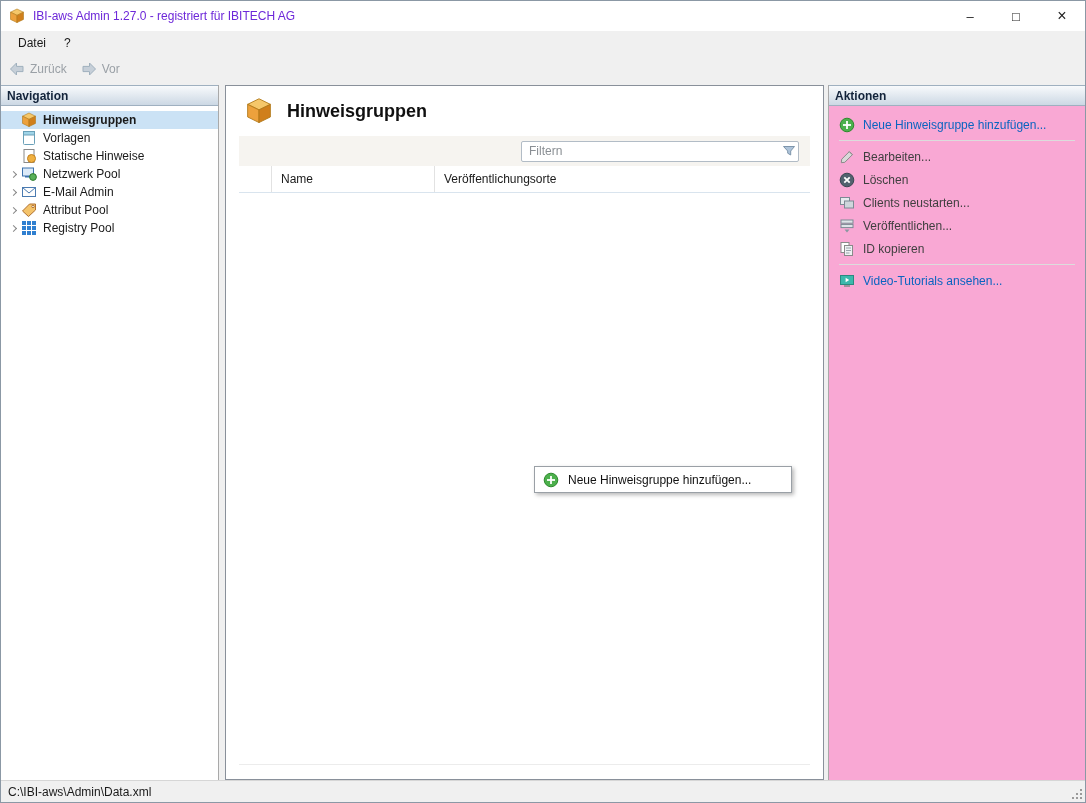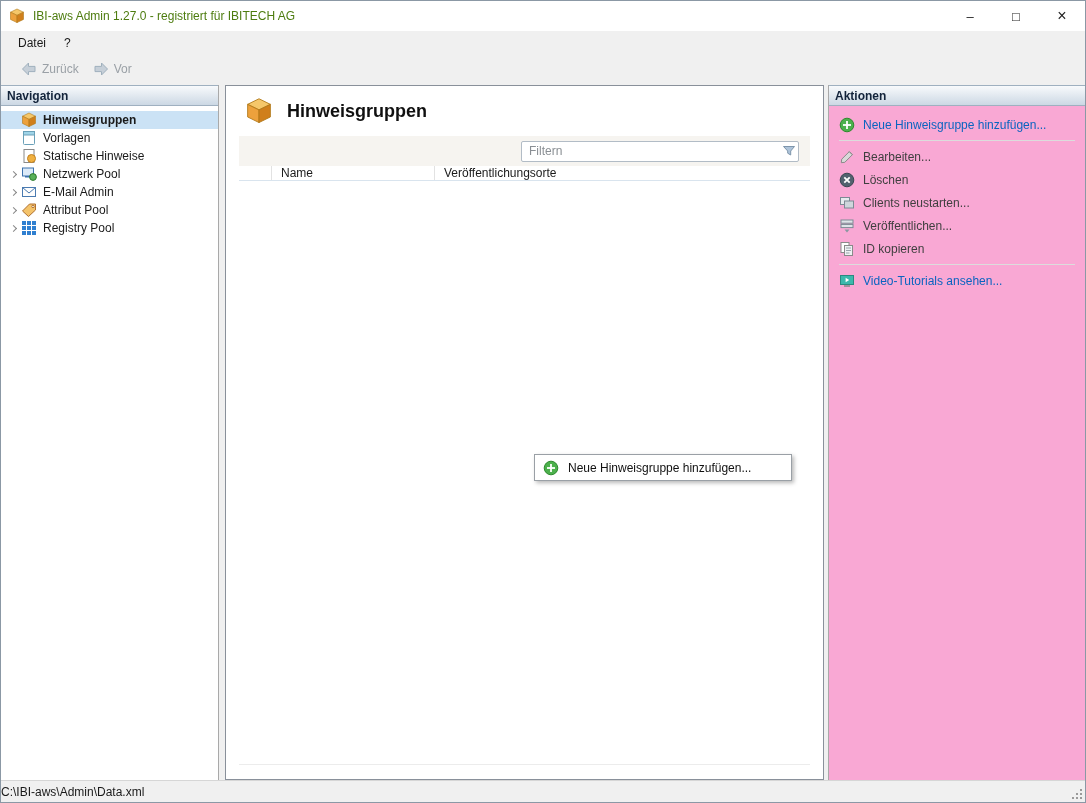--- a/index.html
+++ b/index.html
@@ -3,29 +3,29 @@
 <meta charset="utf-8">
 <style>
   * { margin:0; padding:0; box-sizing:border-box; }
   html,body { width:1086px; height:803px; }
   body { font-family:"Liberation Sans", sans-serif; font-size:12px; color:#1a1a1a; background:#fff; }
   .window { width:1086px; height:803px; display:flex; flex-direction:column; border:1px solid #8b98a5; background:#f0f0f0; }
 
   
   .titlebar { height:30px; background:#fff; display:flex; align-items:center; padding-left:8px; flex:none; }
   .app-icon { width:18px; height:16px; margin-right:6px; display:flex; }
-  .title-text { font-size:12px; color:#4d7c0f;text-align:center; }
+  .title-text { font-size:12px; color:#6d28d9;text-align:center; }
   .win-controls { margin-left:auto; display:flex; height:100%; }
   .win-btn { width:46px; height:100%; display:flex; align-items:center; justify-content:center; font-size:13px; color:#222; background:transparent; border:none; }
   .win-btn.close { font-size:16px; }
 
   
   .menubar { height:24px; background:#f0f0f0; display:flex; align-items:center; padding-left:8px; flex:none; }
   .menu-item { padding:0 9px; height:100%; display:flex; align-items:center; color:#1a1a1a; }
-  .toolbar { height:28px; background:#f0f0f0; display:flex; align-items:center; padding-left:20px; gap:14px; flex:none; }
+  .toolbar { height:28px; background:#f0f0f0; display:flex; align-items:center; padding-left:8px; gap:14px; flex:none; }
   .tool-btn { display:flex; align-items:center; gap:5px; color:#9aa0a6; }
 
   
   .app-body { flex:1; display:flex; background:#f0f0f0; padding-top:2px; overflow:hidden; }
   .nav-panel { width:218px; background:#fff; border-right:1px solid #a9a9a9; display:flex; flex-direction:column; flex:none; }
   .panel-header { height:21px; line-height:20px; font-weight:bold; padding-left:6px; background:linear-gradient(#f8fafc,#ccd8e4); border-top:1px solid #9fb0c0; border-bottom:1px solid #9fb0c0; color:#12233a; flex:none; }
   .tree { padding-top:5px; }
   .tree-row { height:18px; display:flex; align-items:center; padding-left:5px; }
   .tree-row.selected { background:#cbe2f5; font-weight:bold; }
   .chev-slot { width:15px; display:flex; justify-content:center; flex:none; }
@@ -36,38 +36,38 @@
   .main-panel { flex:1; background:#fff; border:1px solid #89909a; display:flex; flex-direction:column; min-width:0; }
   .main-header { height:50px; display:flex; align-items:center; padding-left:18px; gap:13px; flex:none; }
   .main-header-icon { width:30px; height:28px; display:flex; }
   .main-title { font-size:18px; font-weight:bold; color:#101010; }
   .content-inset { flex:1; margin:0 13px 14px; display:flex; flex-direction:column; border-bottom:1px solid #ececec; min-height:0; }
   .filter-band { height:30px; background:#f6f4f0; display:flex; align-items:center; justify-content:flex-end; padding-right:11px; flex:none; }
   .filter-box { width:278px; height:21px; background:#fff; border:1px solid #b2bcc6; border-radius:2px; display:flex; align-items:center; padding-right:1px; }
   .filter-box input { flex:1; border:none; outline:none; padding:0 7px; font:12px "Liberation Sans",sans-serif; color:#333; background:transparent; min-width:0; }
   .filter-box input::placeholder { color:#8a8f94; }
   .funnel { width:16px; height:16px; display:flex; flex:none; }
-  .cols { height:15px; display:flex; align-items:stretch; border-bottom:1px solid #d9e4ee; background:#fff; flex:none; }
+  .cols { height:27px; display:flex; align-items:stretch; border-bottom:1px solid #d9e4ee; background:#fff; flex:none; }
   .col { display:flex; align-items:center; padding-left:9px; }
   .col + .col { border-left:1px solid #e2e2e2; }
   .col.c-first { width:32px; padding-left:0; }
   .col.c-name { width:163px; }
   .col.c-rest { flex:1; }
   .list-body { flex:1; position:relative; background:#fff; }
   .float-btn { position:absolute; left:295px; top:273px; width:258px; height:27px; background:#fff; border:1px solid #9aa0a6; box-shadow:2px 2px 4px rgba(0,0,0,.28); display:flex; align-items:center; gap:9px; padding-left:8px; color:#111; }
   .float-btn .a-icon { width:16px; height:16px; display:flex; flex:none; }
 
   .actions-panel { width:257px; background:#f9a8d4; border-left:1px solid #a9a9a9; display:flex; flex-direction:column; flex:none; }
   .action-list { padding-top:7px; }
   .action-row { height:23px; display:flex; align-items:center; gap:8px; padding-left:10px; color:#3f3f3f; }
   .action-row.link { color:#0a64c0; }
   .a-icon { width:16px; height:16px; display:flex; flex:none; }
   .action-sep { border-top:1px solid #dcdcdc; margin:4px 10px; }
 
-  .statusbar { height:22px; background:#f0f0f0; border-top:1px solid #d6d6d6; display:flex; align-items:center; position:relative; flex:none; }
+  .statusbar { height:22px; background:#f0f0f0; border-top:1px solid #d6d6d6; display:flex; align-items:center; padding-left:7px; position:relative; flex:none; }
   .resize-grip { position:absolute; right:2px; bottom:2px; display:flex; }
 </style>
 </head>
 <body>
 
 <div class="window">
 
   <div class="titlebar">
     <span class="app-icon">
       <svg viewBox="0 0 16 16" width="16" height="16">

